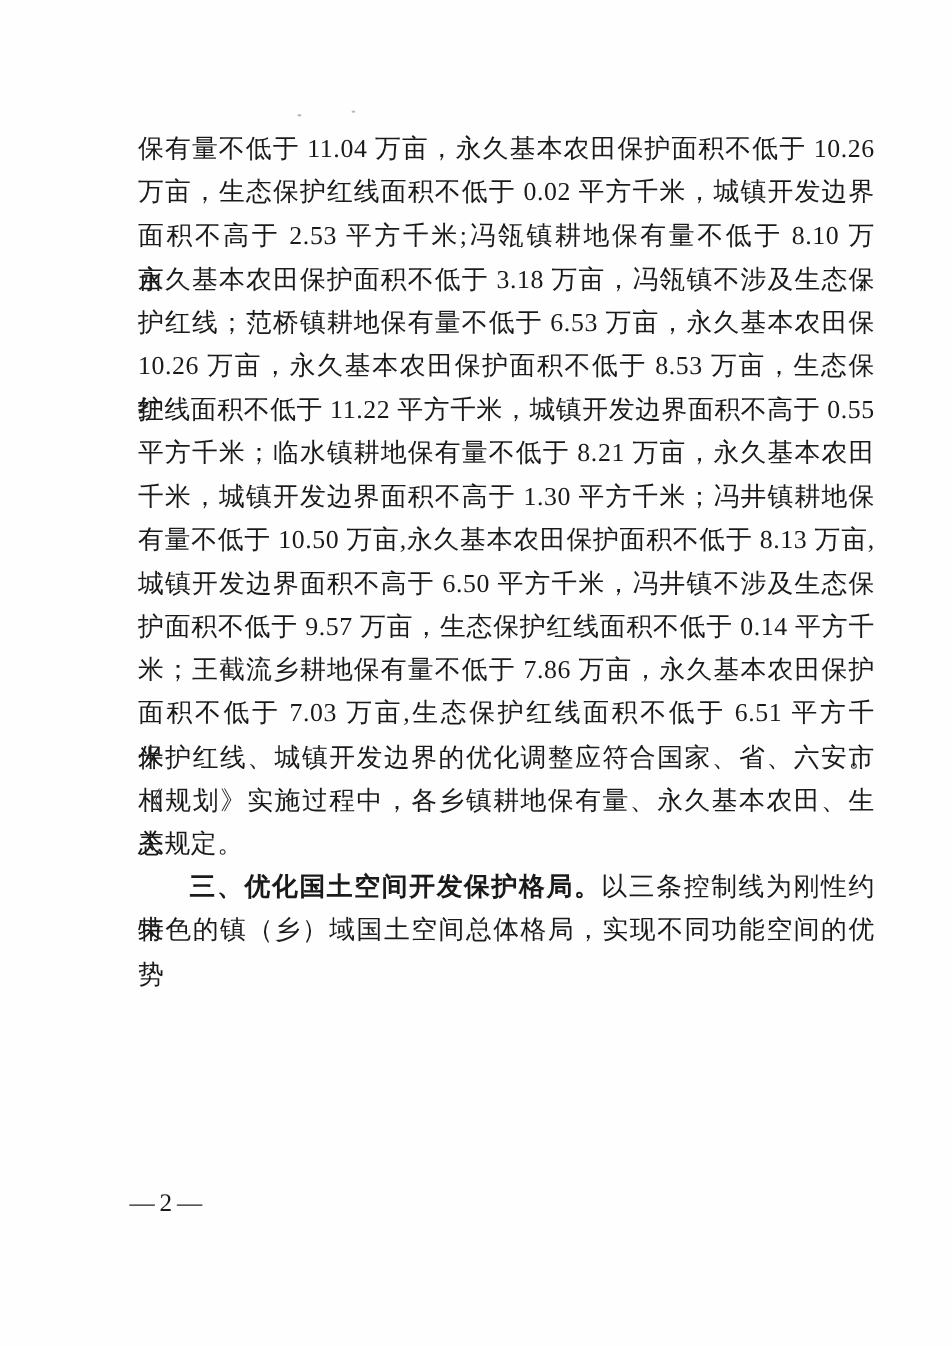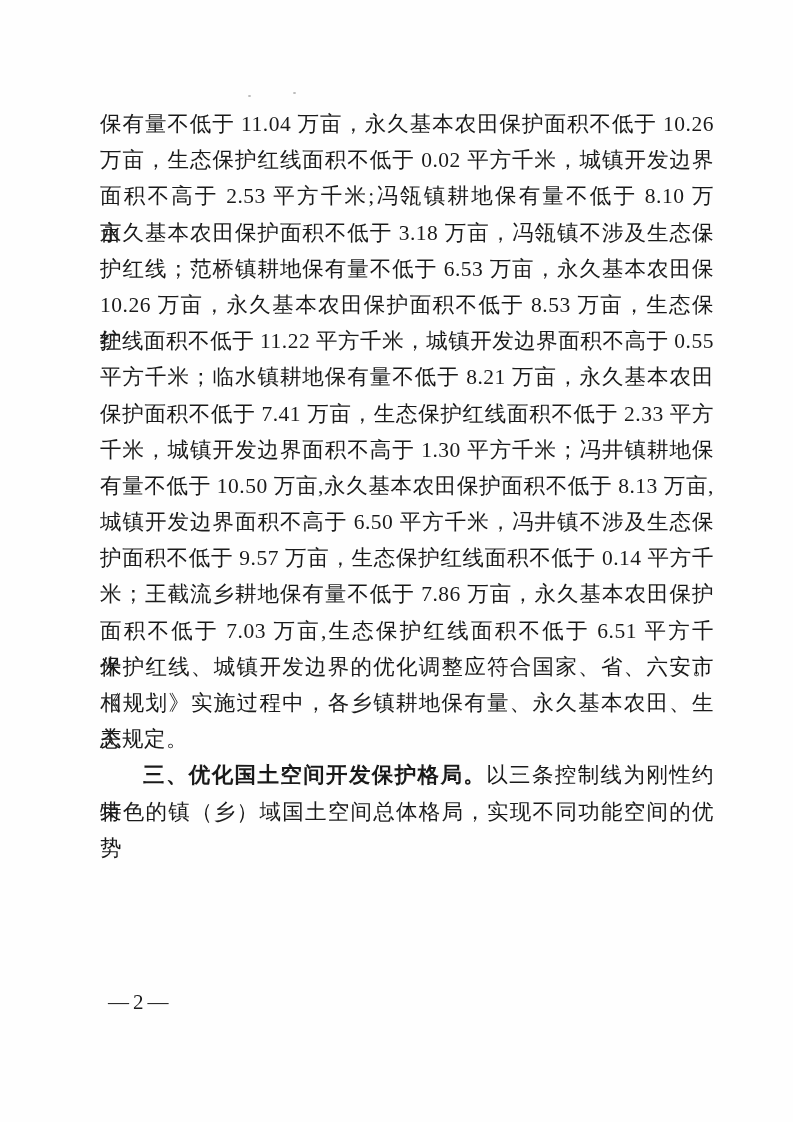--- a/index.html
+++ b/index.html
@@ -13,21 +13,21 @@
     position: relative;
     width: 793px;
     height: 1122px;
     background: #fefefe;
     font-family: "Liberation Serif", "DejaVu Serif", serif;
     color: #1a1a1a;
     overflow: hidden;
   }
   .textblock {
     position: absolute;
-    left: 100px;
+    left: 115px;
     top: 106px;
     width: 614px;
   }
   .line {
     font-size: 21.5px;
     line-height: 36.2px;
     height: 36.2px;
     text-align: justify;
     text-align-last: justify;
     letter-spacing: 0.5px;
@@ -71,21 +71,20 @@
 
   <div class="textblock">
     <div class="line">保有量不低于 11.04 万亩，永久基本农田保护面积不低于 10.26</div>
     <div class="line">万亩，生态保护红线面积不低于 0.02 平方千米，城镇开发边界</div>
     <div class="line">面积不高于 2.53 平方千米;冯瓴镇耕地保有量不低于 8.10 万亩，</div>
     <div class="line">永久基本农田保护面积不低于 3.18 万亩，冯瓴镇不涉及生态保</div>
     <div class="line">护红线；范桥镇耕地保有量不低于 6.53 万亩，永久基本农田保</div>
     <div class="line">10.26 万亩，永久基本农田保护面积不低于 8.53 万亩，生态保护</div>
     <div class="line">红线面积不低于 11.22 平方千米，城镇开发边界面积不高于 0.55</div>
     <div class="line">平方千米；临水镇耕地保有量不低于 8.21 万亩，永久基本农田</div>
-    <div class="line">保护面积不低于 7.41 万亩，生态保护红线面积不低于 2.33 平方</div>
     <div class="line">千米，城镇开发边界面积不高于 1.30 平方千米；冯井镇耕地保</div>
     <div class="line">有量不低于 10.50 万亩,永久基本农田保护面积不低于 8.13 万亩,</div>
     <div class="line">城镇开发边界面积不高于 6.50 平方千米，冯井镇不涉及生态保</div>
     <div class="line">护面积不低于 9.57 万亩，生态保护红线面积不低于 0.14 平方千</div>
     <div class="line">米；王截流乡耕地保有量不低于 7.86 万亩，永久基本农田保护</div>
     <div class="line">面积不低于 7.03 万亩,生态保护红线面积不低于 6.51 平方千米。</div>
     <div class="line">保护红线、城镇开发边界的优化调整应符合国家、省、六安市相</div>
     <div class="line">《规划》实施过程中，各乡镇耕地保有量、永久基本农田、生态</div>
     <div class="line short">关规定。</div>
 

